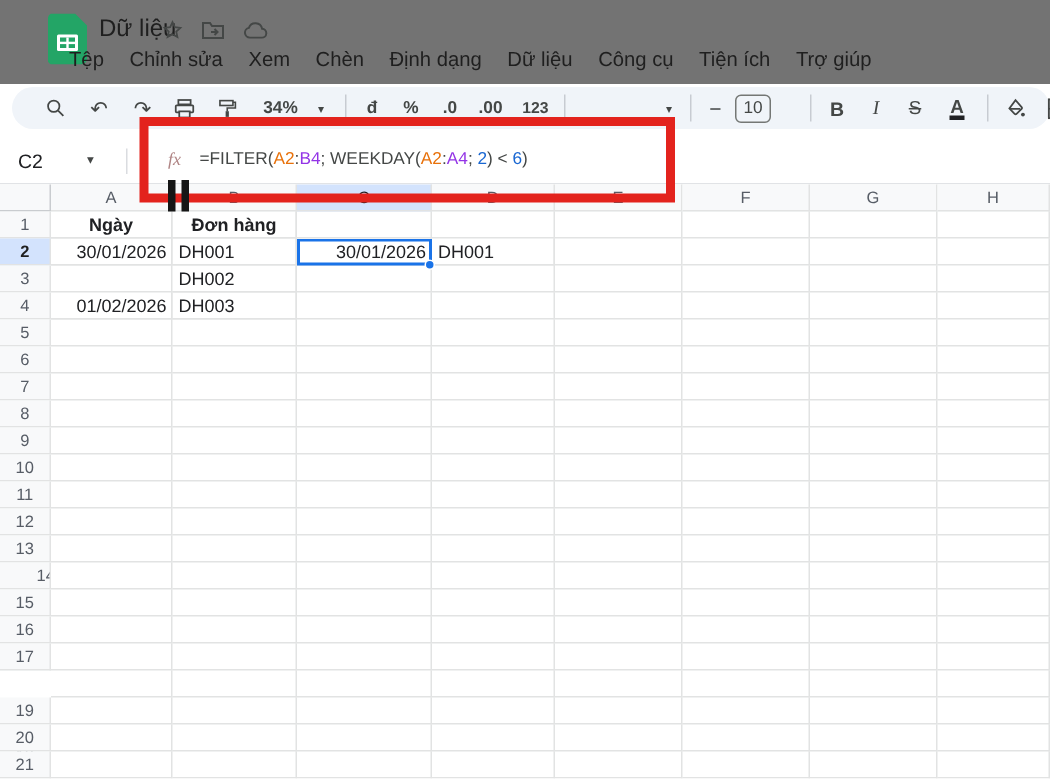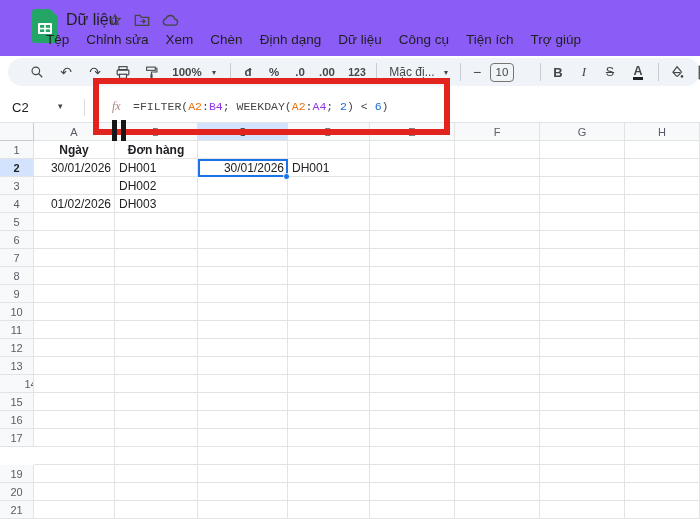--- a/index.html
+++ b/index.html
@@ -1,21 +1,21 @@
 <!DOCTYPE html>
 <html><head>
 <meta charset="utf-8">
 <style>
   * { margin:0; padding:0; box-sizing:border-box; }
   html,body { width:700px; height:519px; }
   body { position:relative; overflow:hidden; background:#fff;
          font-family:"Liberation Sans", sans-serif; color:#202124; }
 
   
-  .appheader { position:absolute; left:0; top:0; width:700px; height:56px; background:#8b5cf6; }
+  .appheader { position:absolute; left:0; top:0; width:700px; height:56px; background:#737373; }
   .logo { position:absolute; left:32px; top:9px; width:26px; height:34px; }
   .doc-title { position:absolute; left:66px; top:11px; font-size:16px; font-weight:500; color:#1f1f1f; }
   .title-icons { position:absolute; left:108px; top:13px; display:flex; gap:12px; align-items:center; }
   .title-icons svg { display:block; }
   .menubar { position:absolute; left:46px; top:32px; display:flex; gap:17px; font-size:13.5px; color:#1f1f1f; }
   .menubar span { cursor:default; }
 
   
   .toolbar { position:absolute; left:8px; top:58px; width:692px; height:28px;
              background:#f0f4f9; border-radius:14px; }
@@ -33,21 +33,21 @@
   .tb-A { font-weight:600; font-size:12.5px; border-bottom:3px solid #202124; line-height:12px; }
 
   
   .formulabar { position:absolute; left:0; top:92px; width:700px; height:31px; background:#fff;
                 border-bottom:1px solid #e1e3e6; }
   .namebox { position:absolute; left:12px; top:8px; font-size:13px; color:#202124; }
   .namebox-caret { position:absolute; left:58px; top:9px; font-size:9px; color:#444746; }
   .fb-divider { position:absolute; left:84px; top:7px; width:1px; height:17px; background:#dadce0; }
   .fx { position:absolute; left:112px; top:7px; font-style:italic; font-size:12px; color:#b08585;
         font-family:"Liberation Serif", serif; }
-  .formula { position:absolute; left:133px; top:8px; font-family:Liberation Mono, monospace;
+  .formula { position:absolute; left:133px; top:8px; font-family:Liberation Sans, sans-serif;
              font-size:11.5px; white-space:pre; }
 
   
   .grid { position:absolute; left:0; top:123px; width:700px; height:396px; background:#fff; }
   .gcell { position:absolute; border-right:1px solid #e2e3e3; border-bottom:1px solid #e2e3e3;
            font-size:12px; display:flex; align-items:center; overflow:hidden; white-space:nowrap; }
   .ghead { background:#f8f9fa; color:#575d66; font-size:11px; justify-content:center; }
   .ghead.hl { background:#d3e3fd; color:#1f1f1f; }
   .ghead.hl-row { background:#d3e3fd; color:#1f1f1f; font-weight:700; }
   .gcorner { background:#f8f9fa; border-right:1px solid #c9cccf; border-bottom:1px solid #c9cccf; }
@@ -119,30 +119,29 @@
         <rect x="6" y="14" width="12" height="7" fill="#f0f4f9" stroke="#444746" stroke-width="2"></rect>
       </svg>
   </div>
   <div class="tb" style="left:132px;width:22px;">
     <svg width="13" height="13" viewBox="0 0 24 24">
         <rect x="3" y="2" width="16" height="6" fill="none" stroke="#444746" stroke-width="2"></rect>
         <path d="M19 4 h3 v7 h-10 v4" fill="none" stroke="#444746" stroke-width="2"></path>
         <rect x="10" y="15" width="4" height="7" fill="#444746"></rect>
       </svg>
   </div>
-  <div class="tb txt" style="left:160px;width:38px;">100%</div>
+  <div class="tb txt" style="left:160px;width:38px;">34%</div>
   <div class="tb tb-caret" style="left:200px;width:12px;">▾</div>
   <div class="tb-divider" style="left:222px;"></div>
   <div class="tb txt" style="left:230px;width:20px;">đ</div>
   <div class="tb txt" style="left:256px;width:20px;">%</div>
   <div class="tb txt" style="left:281px;width:22px;">.0</div>
   <div class="tb txt" style="left:306px;width:26px;">.00</div>
   <div class="tb txt" style="left:336px;width:26px;font-size:10.5px;">123</div>
   <div class="tb-divider" style="left:368px;"></div>
-  <div class="tb" style="left:378px;width:52px;font-size:12px;">Mặc đị...</div>
   <div class="tb tb-caret" style="left:432px;width:12px;">▾</div>
   <div class="tb-divider" style="left:452px;"></div>
   <div class="tb" style="left:460px;width:18px;font-size:14px;">−</div>
   <div class="tb" style="left:481px;width:26px;">
       <span class="fontsize-box">10</span>
     </div>
   <div class="tb" style="left:510px;width:18px;font-size:14px;"></div>
   <div class="tb-divider" style="left:532px;"></div>
   <div class="tb tb-bold" style="left:540px;width:20px;">B</div>
   <div class="tb tb-italic" style="left:566px;width:20px;">I</div>

